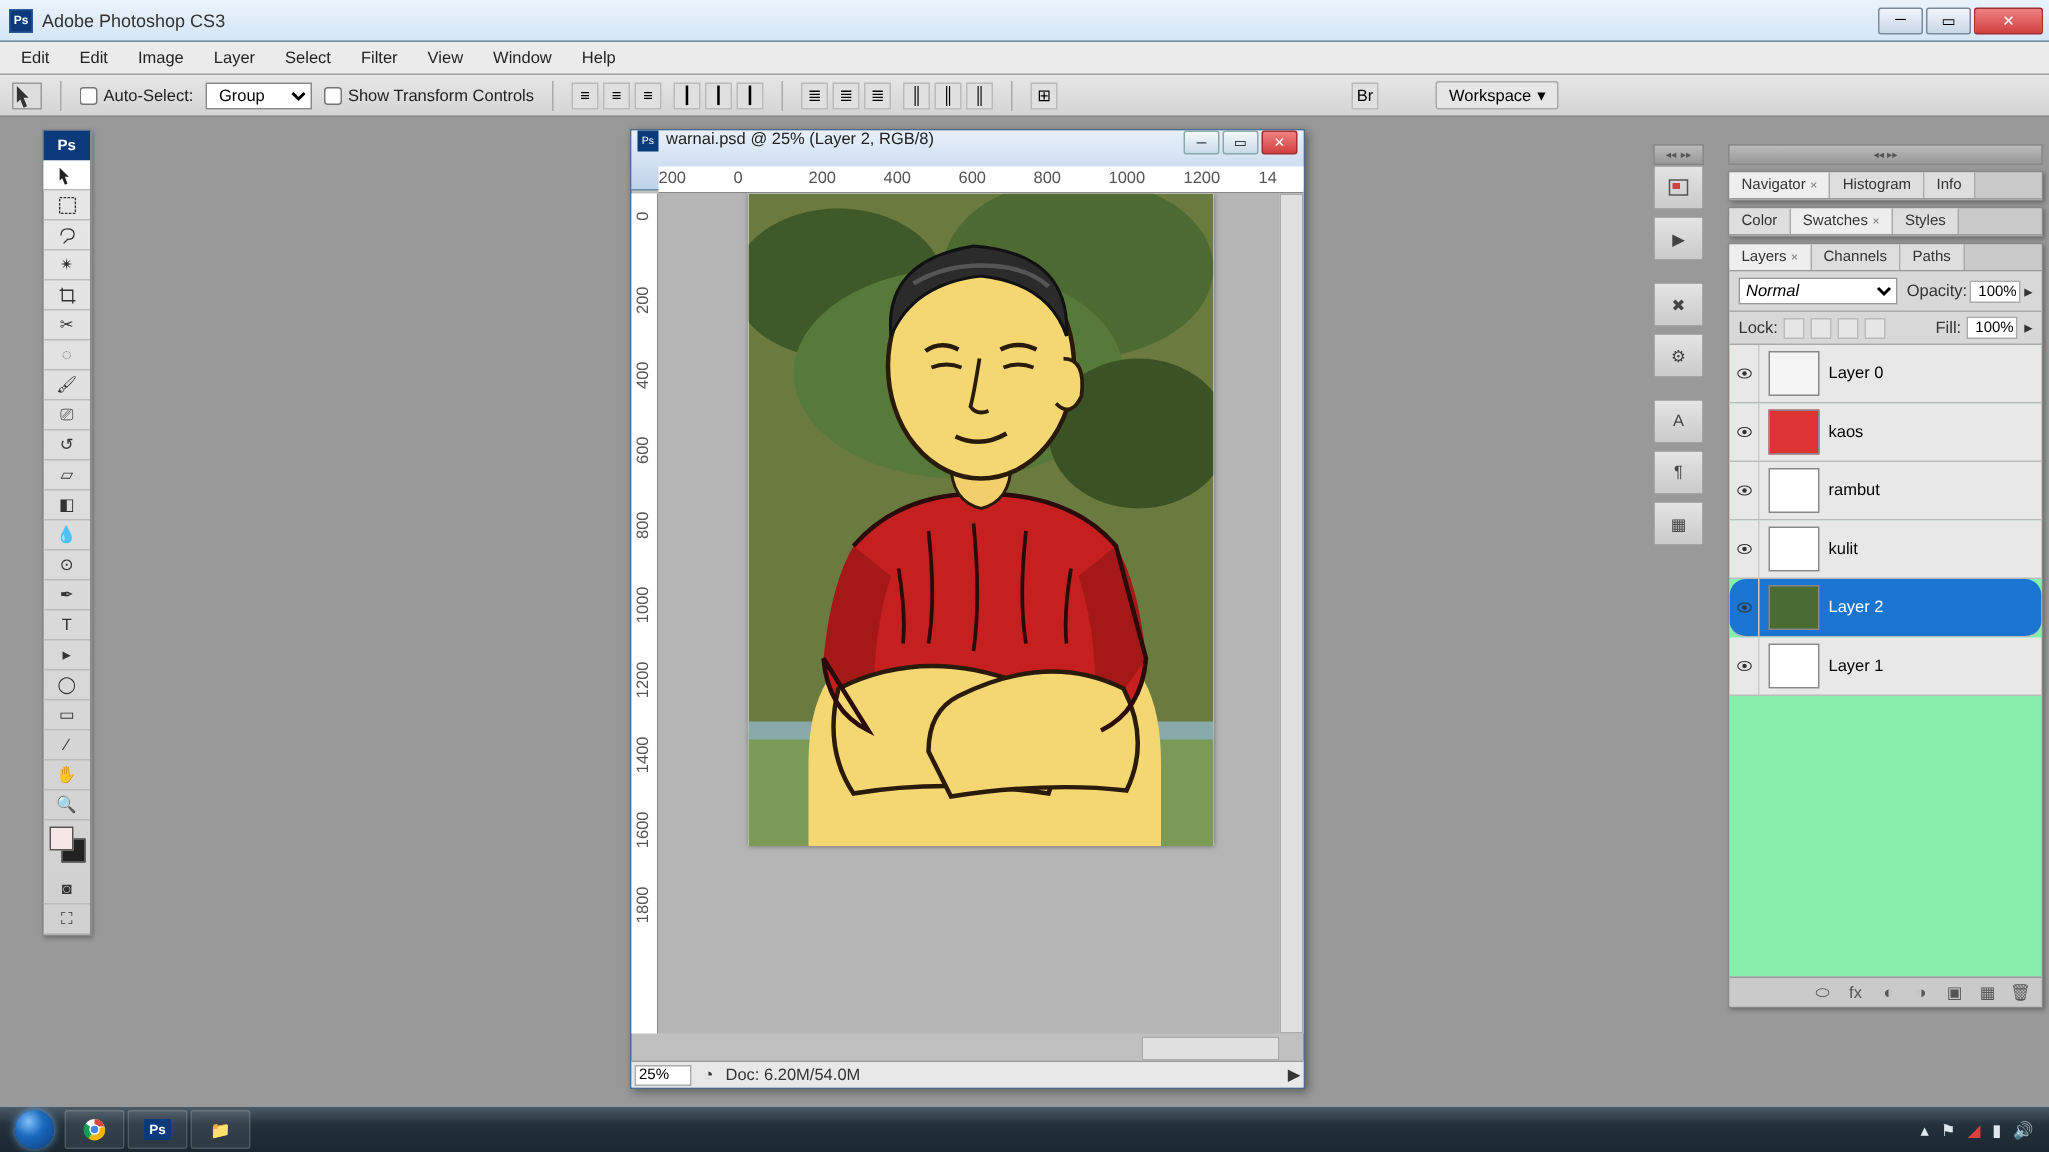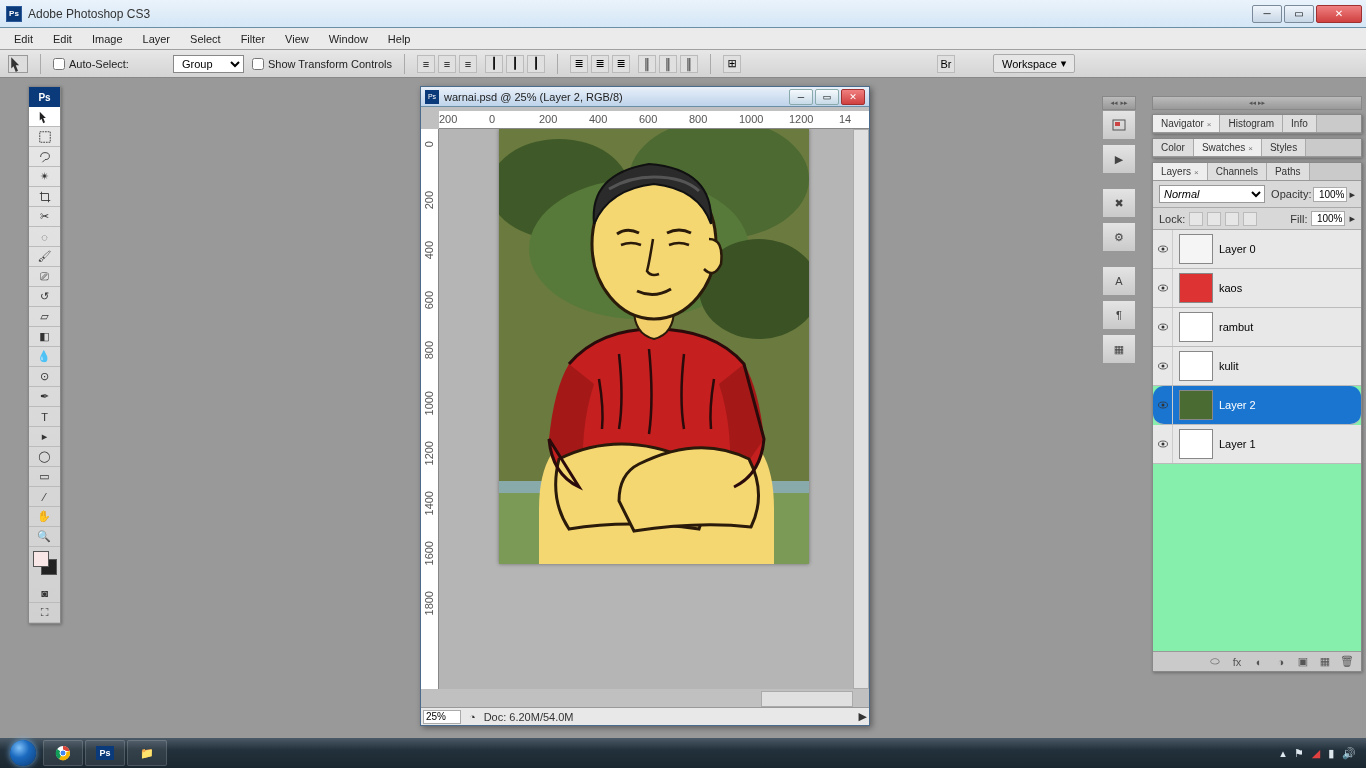--- a/index.html
+++ b/index.html
@@ -14,41 +14,41 @@
 .titlebar .win-btn.close { width:46px; background:linear-gradient(#f08080,#d04040); border-color:#a03030; color:#fff; margin-right:4px; }
 
 
 .menubar { height:22px; background:#ebebeb; display:flex; align-items:center; padding:0 4px; border-bottom:1px solid #a0a0a0; }
 .menubar .item { padding:3px 10px; color:#222; }
 
 
 .optbar { height:28px; background:linear-gradient(#e7e7e7,#d4d4d4); display:flex; align-items:center; padding:0 8px; gap:8px; border-bottom:1px solid #888; }
 .optbar .tool-mini { width:20px; height:18px; border:1px solid #999; background:#ddd; display:flex; align-items:center; justify-content:center; }
 .optbar label { display:flex; gap:4px; color:#222; }
-.optbar select { height:18px; border:1px solid #888; background:#fff; font-size:11px; padding:0 14px 0 4px;margin-left:36px; }
+.optbar select { height:18px; border:1px solid #888; background:#fff; font-size:11px; padding:0 14px 0 4px; }
 .optbar input[type=checkbox] { width:12px; height:12px; }
 .optbar .sep { width:1px; height:20px; background:#aaa; margin:0 4px; }
 .align-icons { display:flex; gap:3px; }
 .align-icons span { width:18px; height:18px; border:1px solid #bbb; background:#e0e0e0; display:flex; align-items:center; justify-content:center; }
 .workspace-btn { margin-left:30px; padding:2px 8px; border:1px solid #aaa; background:#e6e6e6; border-radius:2px; display:flex; align-items:center; gap:4px; }
 
 
 .mainarea { position:absolute; top:78px; left:0; right:0; height:672px; background:#999; }
 .toolbox { position:absolute; left:28px; top:86px; width:33px; background:linear-gradient(#e8e8e8,#d0d0d0); border:1px solid #888; box-shadow:1px 1px 3px rgba(0,0,0,.3); }
 .toolbox .ps { height:20px; background:#0a3a7a; color:#fff; display:flex; align-items:center; justify-content:center; font-weight:bold; font-size:10px; }
 .toolbox .tool { height:20px; display:flex; align-items:center; justify-content:center; border-bottom:1px solid #bbb; color:#333; position:relative; cursor:pointer; }
 .toolbox .tool.active { background:#fff; }
 .toolbox .tool svg { width:14px; height:14px; }
 .toolbox .colorbox { height:36px; position:relative; }
 .toolbox .fg { position:absolute; left:4px; top:4px; width:16px; height:16px; background:#f9e6e6; border:1px solid #555; z-index:2; }
 .toolbox .bg { position:absolute; left:12px; top:12px; width:16px; height:16px; background:#222; border:1px solid #555; }
 
 
 .docwin { position:absolute; left:420px; top:86px; width:450px; height:640px; background:#c0c0c0; border:1px solid #4a6b8c; box-shadow:2px 2px 6px rgba(0,0,0,.4); }
-.docwin .doc-title { height:20px; background:linear-gradient(#e8f0fa,#bed3ea); display:flex; align-items:center; padding:0 4px; border-bottom:1px solid #6b8fa7; }
+.docwin .doc-title { height:40px; background:linear-gradient(#e8f0fa,#bed3ea); display:flex; align-items:flex-start; padding:0 4px; border-bottom:1px solid #6b8fa7; }
 .docwin .doc-title .icon { width:14px; height:14px; background:#0a3a7a; margin-right:5px; display:flex; align-items:center; justify-content:center; color:#fff; font-size:7px; }
 .docwin .doc-title span { color:#222; font-size:11px; }
 .docwin .doc-title .controls { margin-left:auto; display:flex; gap:2px; }
 .docwin .doc-title .dbtn { width:24px; height:16px; border:1px solid #8aa; background:linear-gradient(#f5f9fc,#c8dae8); border-radius:2px; display:flex; align-items:center; justify-content:center; font-size:9px; }
 .docwin .doc-title .dbtn.red { background:linear-gradient(#f08080,#d04040); border-color:#a03030; color:#fff; }
 .ruler-h { position:absolute; top:24px; left:18px; right:0; height:18px; background:#fff; border-bottom:1px solid #888; overflow:hidden; font-size:8px; color:#555; }
 .ruler-h .tick { position:absolute; top:2px; }
 .ruler-v { position:absolute; top:42px; left:0; width:18px; height:560px; background:#fff; border-right:1px solid #888; overflow:hidden; font-size:8px; color:#555; }
 .ruler-v .tick { position:absolute; left:2px; writing-mode:vertical-rl; transform:rotate(180deg); }
 .canvas-wrap { position:absolute; top:42px; left:18px; right:16px; bottom:36px; background:#b5b5b5; overflow:hidden; }

